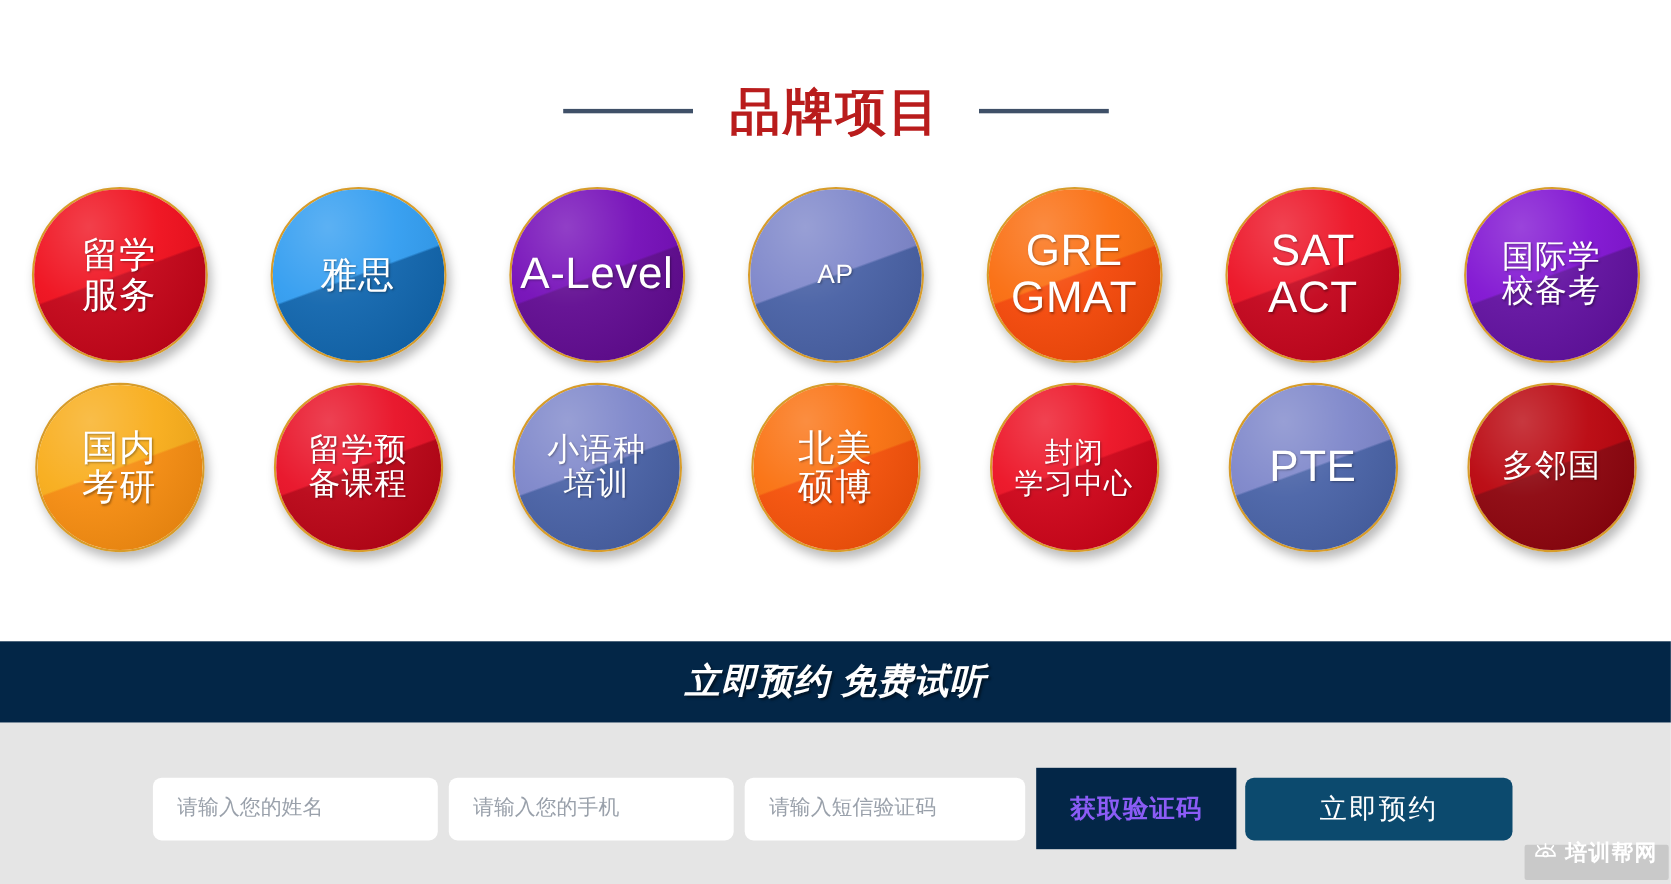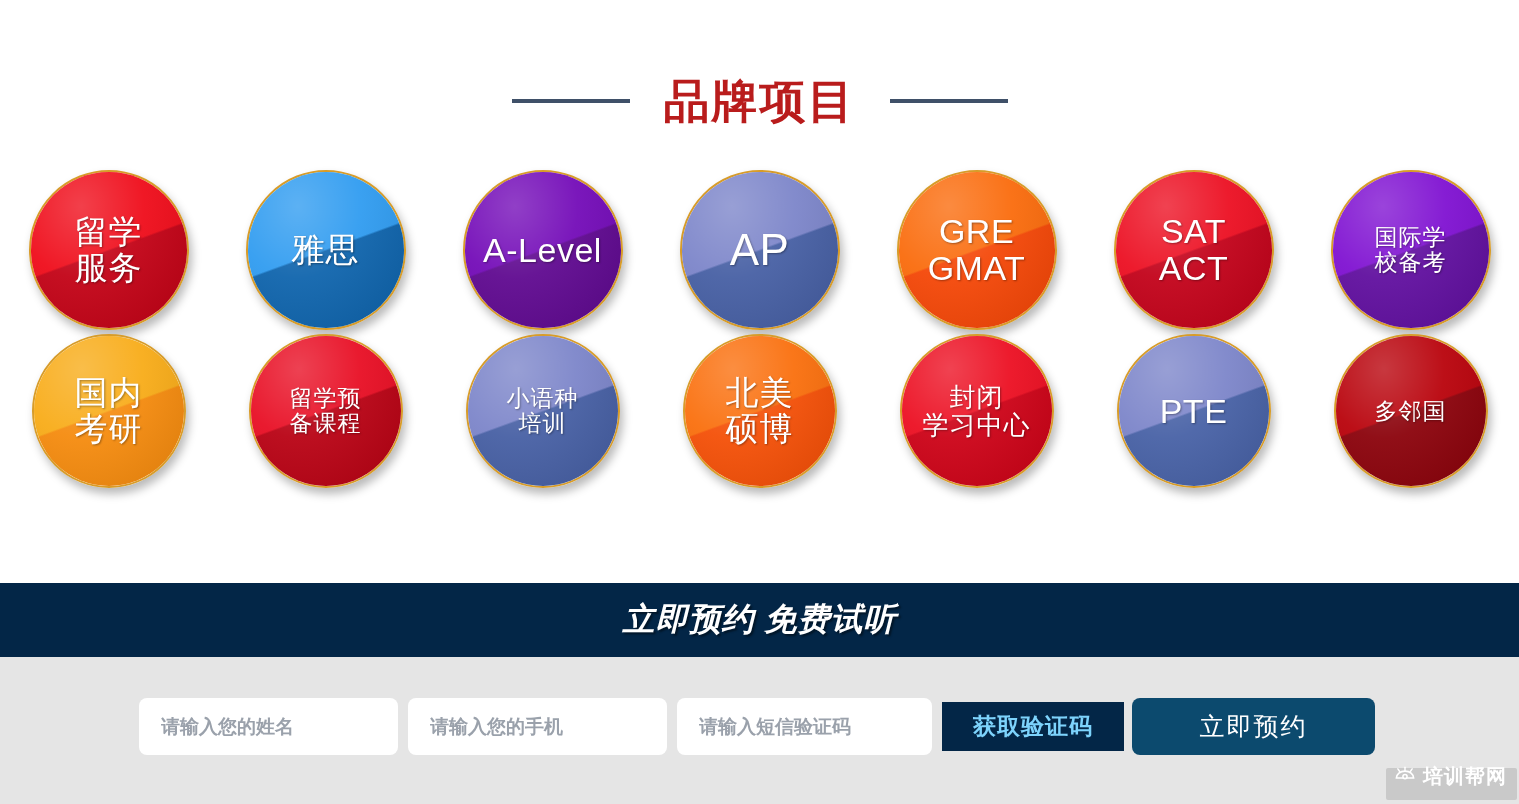--- a/index.html
+++ b/index.html
@@ -49,20 +49,21 @@
   
   .circle-grid {
     position: absolute;
     left: 0;
     top: 170px;
     width: 1519px;
     height: 388px;
     display: flex;
     flex-direction: column;
     justify-content: flex-start;
+    gap: 14px;
   }
   .circle-row {
     display: flex;
     width: 1519px;
     justify-content: space-around;
     align-items: center;
   }
   .circle-row.row2 { margin-top: 4px; }
 
   .circle-cell {
@@ -119,24 +120,24 @@
     z-index: 2;
     color: #ffffff;
     text-align: center;
     font-weight: normal;
     line-height: 1.08;
     text-shadow: 1px 1px 2px rgba(0,0,0,0.35);
     padding: 0 6px;
     white-space: pre-line;
   }
   .circle-label.cjk { font-size: 33px; letter-spacing: 1px; }
-  .circle-label.cjk.small { font-size: 23px; }
+  .circle-label.cjk.small { font-size: 29px; }
   .circle-label.cjk.xsmall { font-size: 26px; }
-  .circle-label.latin { font-size: 34px; letter-spacing: 0.5px; }
-  .circle-label.latin.big { font-size: 44px; }
+  .circle-label.latin { font-size: 40px; letter-spacing: 0.5px; }
+  .circle-label.latin.big { font-size: 24px; }
 
   
   .booking-banner {
     position: absolute;
     left: 0;
     top: 583px;
     width: 1519px;
     height: 74px;
     background: #032647;
     display: flex;
@@ -174,30 +175,29 @@
     height: 57px;
     background: #ffffff;
     border: none;
     border-radius: 8px;
     outline: none;
     font-size: 19px;
     color: #3b82f6;
     padding: 0 22px;
     font-family: "Liberation Sans", "DejaVu Sans", sans-serif;
     margin-right: 10px;
-    font-weight: bold;
   }
   .form-field::placeholder { color: #9aa1ab; }
   .form-field.code-field { width: 255px; }
 
   .btn-getcode {
     width: 182px;
-    height: 49px;
+    height: 74px;
     background: #032647;
-    color: #7dd3fc;
+    color: #8b5cf6;
     border: none;
     border-radius: 0;
     font-size: 23px;
     font-weight: bold;
     cursor: pointer;
     font-family: "Liberation Sans", "DejaVu Sans", sans-serif;
     letter-spacing: 1px;
   }
   .btn-submit {
     width: 243px;

